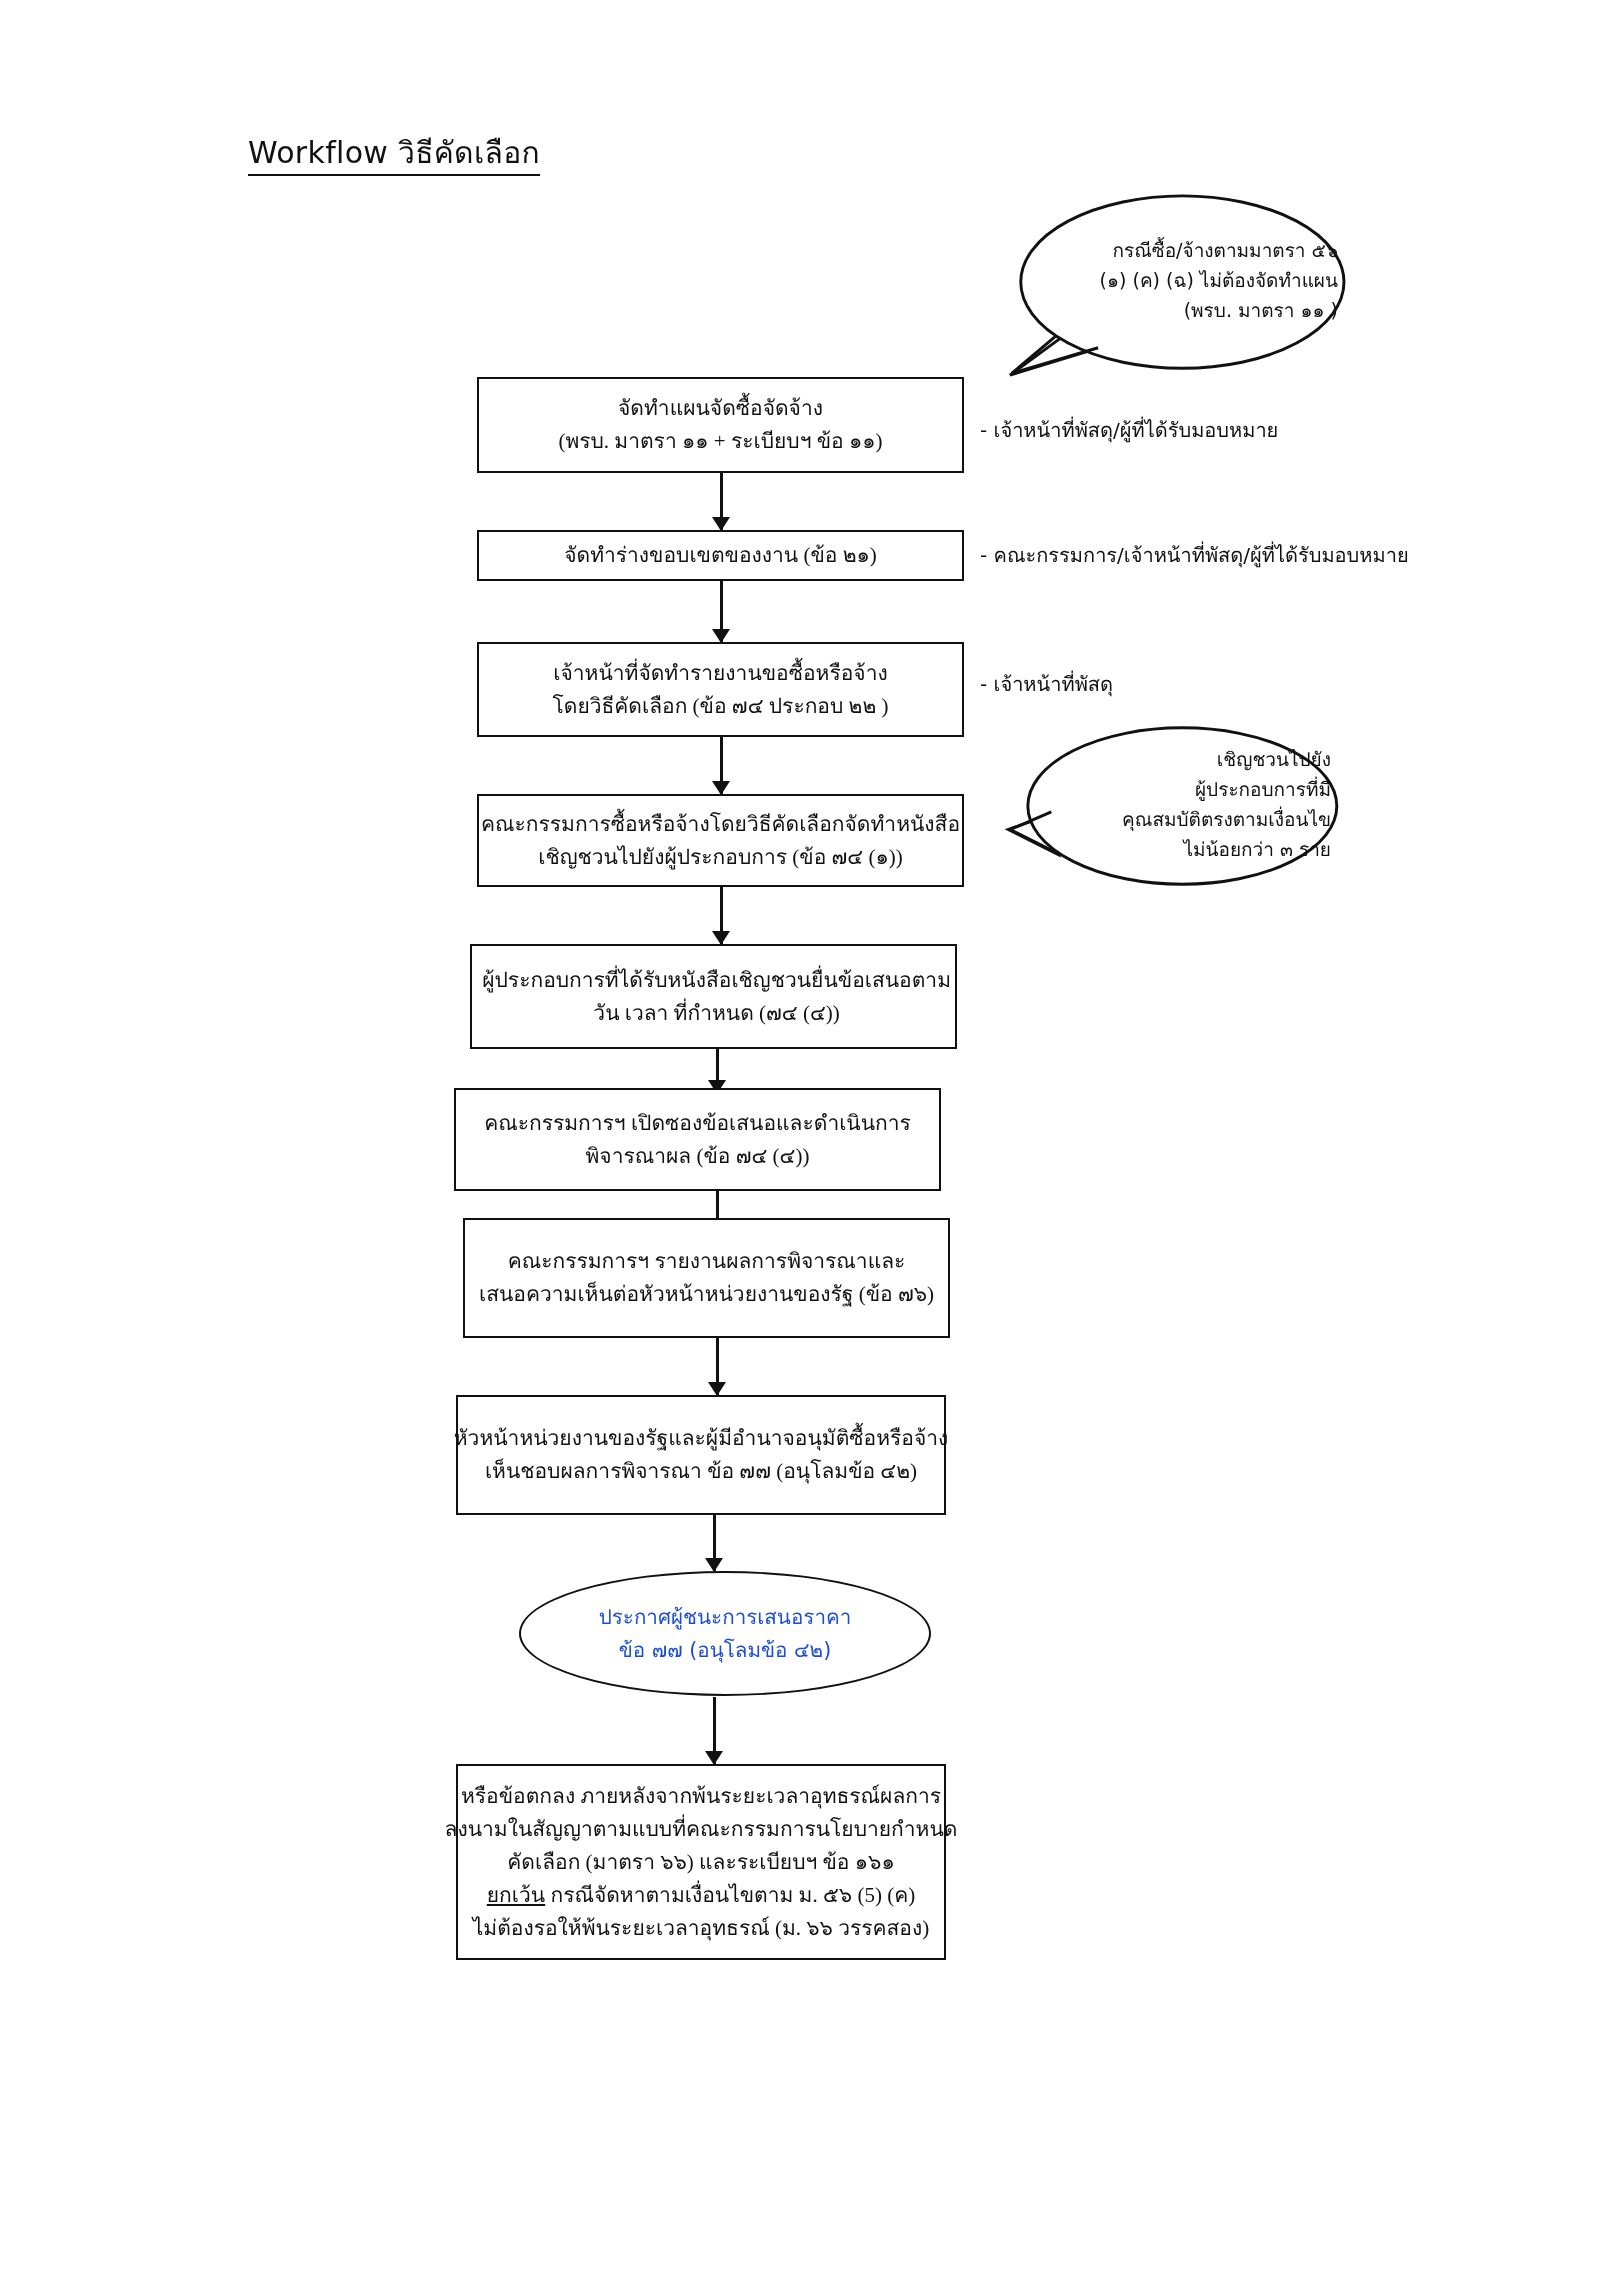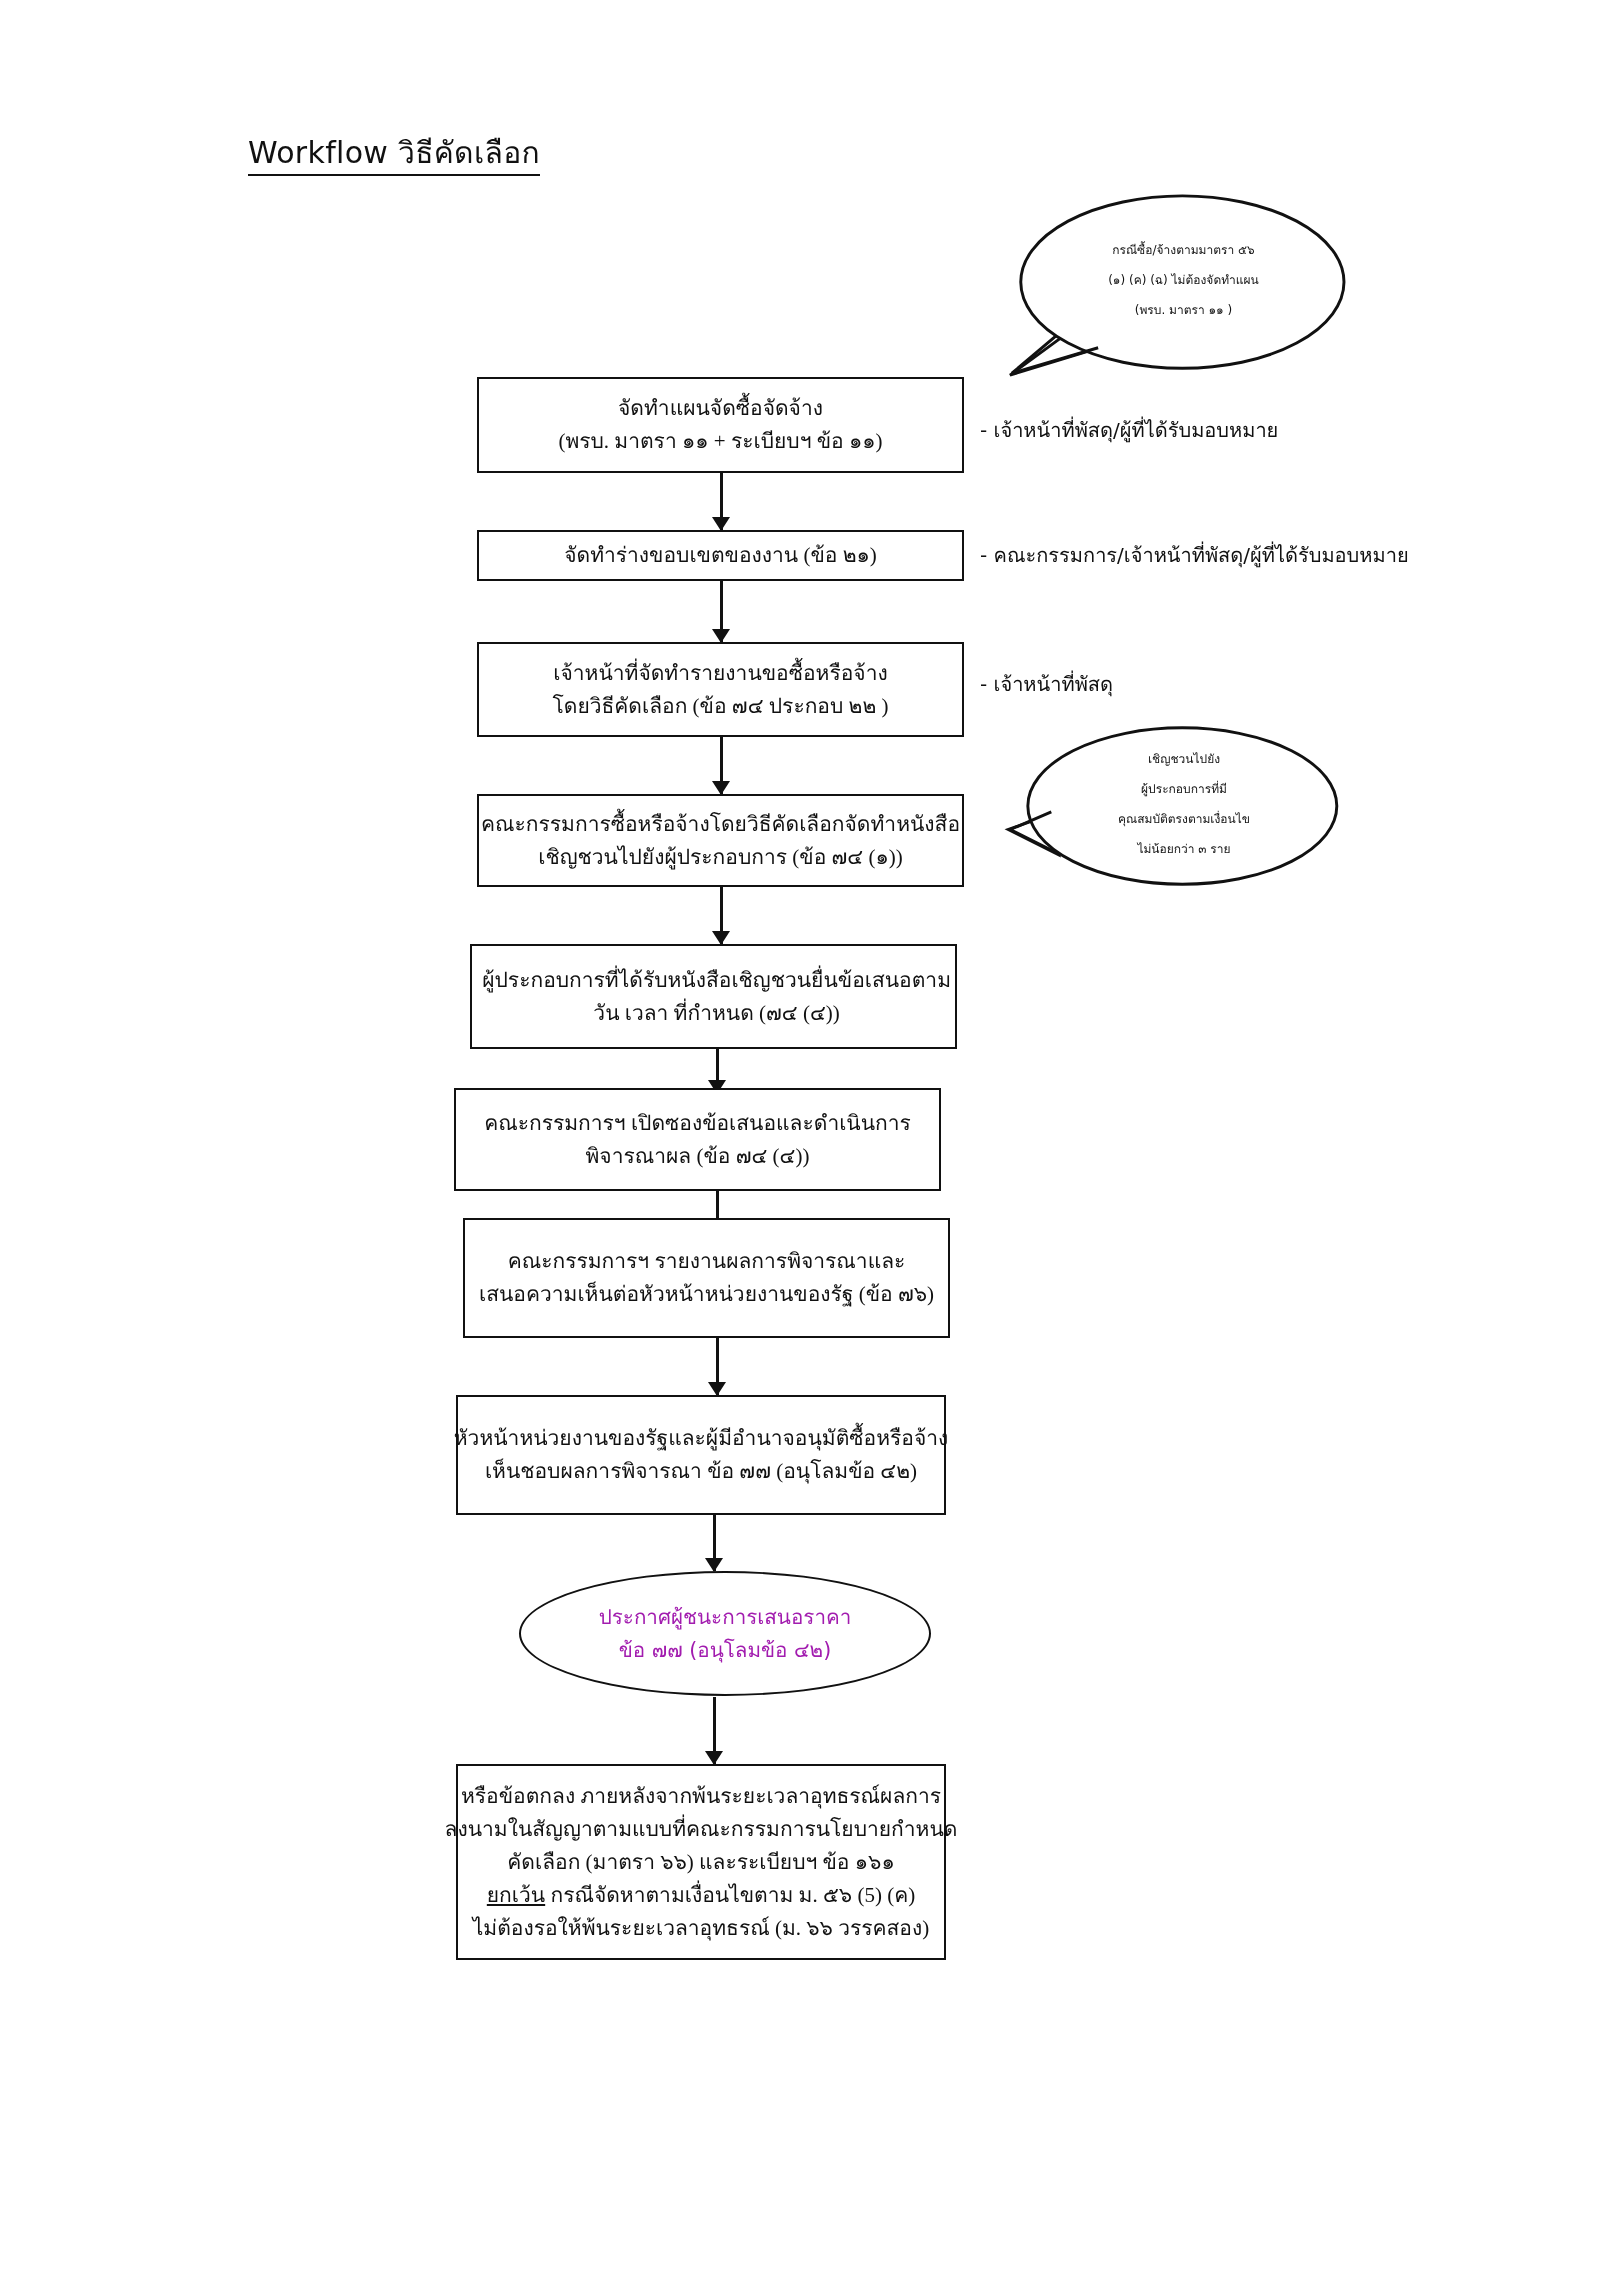--- a/index.html
+++ b/index.html
@@ -59,21 +59,21 @@
     border: 2.2px solid #111;
     border-radius: 50%;
     background: #ffffff;
     display: flex;
     flex-direction: column;
     align-items: center;
     justify-content: center;
     text-align: center;
     font-size: 20.6px;
     line-height: 33px;
-    color: #a21caf;
+    color: #1d4ed8;
   }
 
   
   .arrow {
     position: absolute;
     width: 2.9px;
     background: #111;
   }
   .arrow::after {
     content: "";
@@ -94,22 +94,22 @@
     color: #111;
     white-space: nowrap;
   }
 
   
   .bubble-wrap { position: absolute; }
   .bubble-wrap svg { display: block; overflow: visible; }
   .bubble-text {
     position: absolute;
     box-sizing: border-box;
-    text-align: center;
-    font-size: 12px;
+    text-align: right;
+    font-size: 19px;
     line-height: 30px;
     color: #111;
   }
   .bubble-text .line { white-space: nowrap; }
 
   u.emph { text-decoration: underline; text-underline-offset: 2px; }
 </style>
 </head>
 <body>
 

